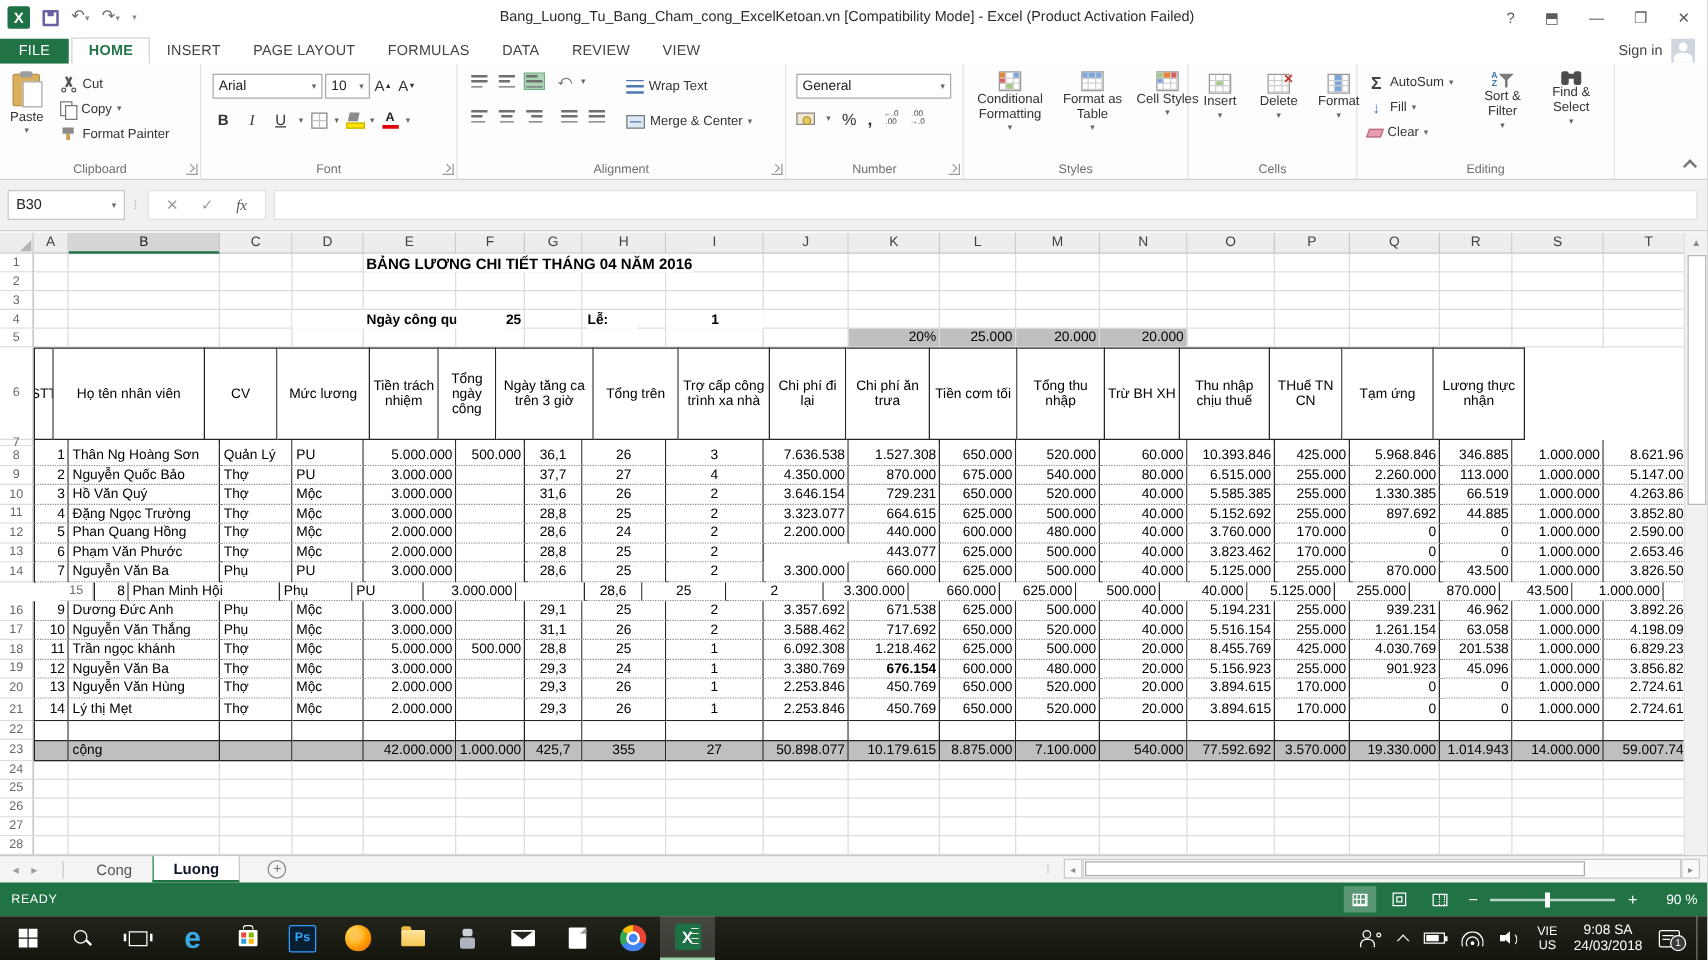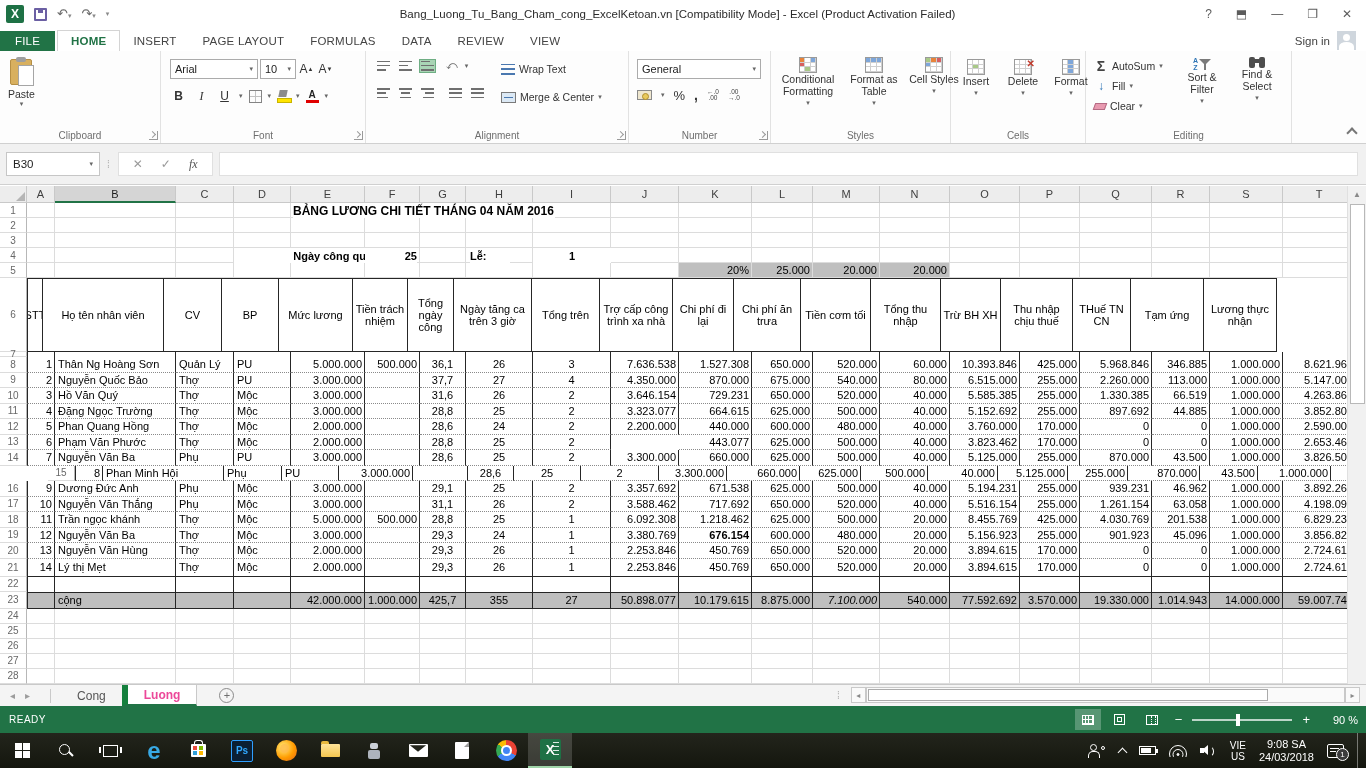--- a/index.html
+++ b/index.html
@@ -128,21 +128,21 @@
   
   #vscroll{position:absolute;left:1347px;top:186px;width:19px;height:498px;background:#f1f1f1;border-left:1px solid #e0e0e0}
   .varrow{width:100%;height:17px;display:flex;align-items:center;justify-content:center;color:#8a8a8a;font-size:8px}
   #vthumb{position:absolute;left:2px;top:18px;width:15px;height:200px;background:#fff;border:1px solid #b8b8b8}
 
   
   #tabstrip{position:absolute;left:0;top:684px;width:1366px;height:22px;background:#f4f4f4;border-top:1px solid #c9c9c9;display:flex;align-items:center;font-size:12px}
   .navarr{color:#9c9c9c;font-size:10px;padding:0 10px}
   .tabdiv{width:1px;height:14px;background:#c9c9c9;margin:0 10px}
   .sheettab{padding:2px 16px;color:#555;height:100%;display:flex;align-items:center}
-  .sheettab.active{background:#fff;color:#ec4899;font-weight:bold;border-left:6px solid #15803d;border-right:1px solid #c9c9c9;border-bottom:2px solid #217346}
+  .sheettab.active{background:#fff;color:#0f172a;font-weight:bold;border-left:1px solid #15803d;border-right:1px solid #c9c9c9;border-bottom:2px solid #217346}
   .addsheet{width:15px;height:15px;border:1px solid #8a8a8a;border-radius:50%;color:#6e6e6e;font-size:11px;line-height:13px;text-align:center;margin-left:22px}
   #hscroll{position:absolute;right:6px;top:687px;width:530px;height:16px;display:flex;align-items:center}
   .harrow{width:15px;height:16px;border:1px solid #c9c9c9;background:#fafafa;color:#8a8a8a;font-size:8px;display:flex;align-items:center;justify-content:center}
   #htrack{flex:1;height:16px;border:1px solid #c9c9c9;background:#fafafa;position:relative}
   #hthumb{position:absolute;left:1px;top:1px;width:400px;height:12px;background:#fff;border:1px solid #ababab}
 
   
   #statusbar{position:absolute;left:0;top:706px;width:1366px;height:27px;background:#217346;color:#fff;display:flex;align-items:center}
   #ready{font-size:10px;letter-spacing:.5px;padding-left:9px}
   #status-right{position:absolute;right:8px;top:0;height:27px;display:flex;align-items:center;gap:6px}
@@ -258,20 +258,38 @@
   </div>
 
   <div id="ribbon">
 
     <div class="rgroup" style="left:0;width:161px">
       <div style="position:absolute;left:8px;top:4px" class="bigbtn">
         <span class="ic-paste"></span>
         <span>Paste</span>
         <span class="da">▾</span>
       </div>
+      <div style="position:absolute;left:48px;top:6px">
+        <div class="smallrow">
+            <span class="ic-cut">
+              <i class="l"></i>
+              <i class="r"></i>
+            </span>
+            <span>Cut</span>
+          </div>
+        <div class="smallrow">
+            <span class="ic-copy"></span>
+            <span>Copy</span>
+            <span class="da">▾</span>
+          </div>
+        <div class="smallrow">
+            <span class="ic-paint"></span>
+            <span>Format Painter</span>
+          </div>
+      </div>
       <div class="glabel">Clipboard</div>
       <span class="launch"></span>
     </div>
 
     <div class="rgroup" style="left:161px;width:205px">
       <div style="position:absolute;left:9px;top:8px;display:flex;gap:2px;align-items:center">
         <span class="selbox" style="width:88px">
             <span>Arial</span>
             <span class="da">▾</span>
           </span>
@@ -681,21 +699,20 @@
         <div class="c p" style="width: 72px;"></div>
         <div class="c p" style="width: 58px;"></div>
         <div class="c p" style="width: 73px;"></div>
         <div class="c p" style="width: 73px;"></div>
       </div>
       <div class="r" style="height: 74px;">
         <div class="g">6</div>
         <div class="c hd first" style="width: 16px;">STT</div>
         <div class="c hd" style="width: 121px;">Họ tên nhân viên</div>
         <div class="c hd" style="width: 58px;">CV</div>
-        <div class="c hd" style="width: 57px;">BP</div>
         <div class="c hd" style="width: 74px;">Mức lương</div>
         <div class="c hd" style="width: 55px;">Tiền trách nhiệm</div>
         <div class="c hd" style="width: 46px;">Tổng ngày công</div>
         <div class="c hd" style="width: 78px;">Ngày tăng ca trên 3 giờ</div>
         <div class="c hd" style="width: 68px;">Tổng trên</div>
         <div class="c hd" style="width: 73px;">Trợ cấp công trình xa nhà</div>
         <div class="c hd" style="width: 61px;">Chi phí đi lại</div>
         <div class="c hd" style="width: 67px;">Chi phí ăn trưa</div>
         <div class="c hd" style="width: 70px;">Tiền cơm tối</div>
         <div class="c hd" style="width: 70px;">Tổng thu nhập</div>
@@ -1080,21 +1097,21 @@
         <div class="c t a-l" style="width: 58px;"></div>
         <div class="c t a-l" style="width: 57px;"></div>
         <div class="c t a-r" style="width: 74px;">42.000.000</div>
         <div class="c t a-r" style="width: 55px;">1.000.000</div>
         <div class="c t a-c" style="width: 46px;">425,7</div>
         <div class="c t a-c" style="width: 67px;">355</div>
         <div class="c t a-c" style="width: 78px;">27</div>
         <div class="c t a-r" style="width: 68px;">50.898.077</div>
         <div class="c t a-r" style="width: 73px;">10.179.615</div>
         <div class="c t a-r" style="width: 61px;">8.875.000</div>
-        <div class="c t a-r" style="width: 67px; font-style: italic;">7.100.000</div>
+        <div class="c t a-r" style="width: 67px;">7.100.000</div>
         <div class="c t a-r" style="width: 70px;">540.000</div>
         <div class="c t a-r" style="width: 70px;">77.592.692</div>
         <div class="c t a-r" style="width: 60px;">3.570.000</div>
         <div class="c t a-r" style="width: 72px;">19.330.000</div>
         <div class="c t a-r" style="width: 58px;">1.014.943</div>
         <div class="c t a-r" style="width: 73px;">14.000.000</div>
         <div class="c t a-r" style="width: 73px;">59.007.749</div>
       </div>
       <div class="r" style="height: 15px;">
         <div class="g">24</div>

